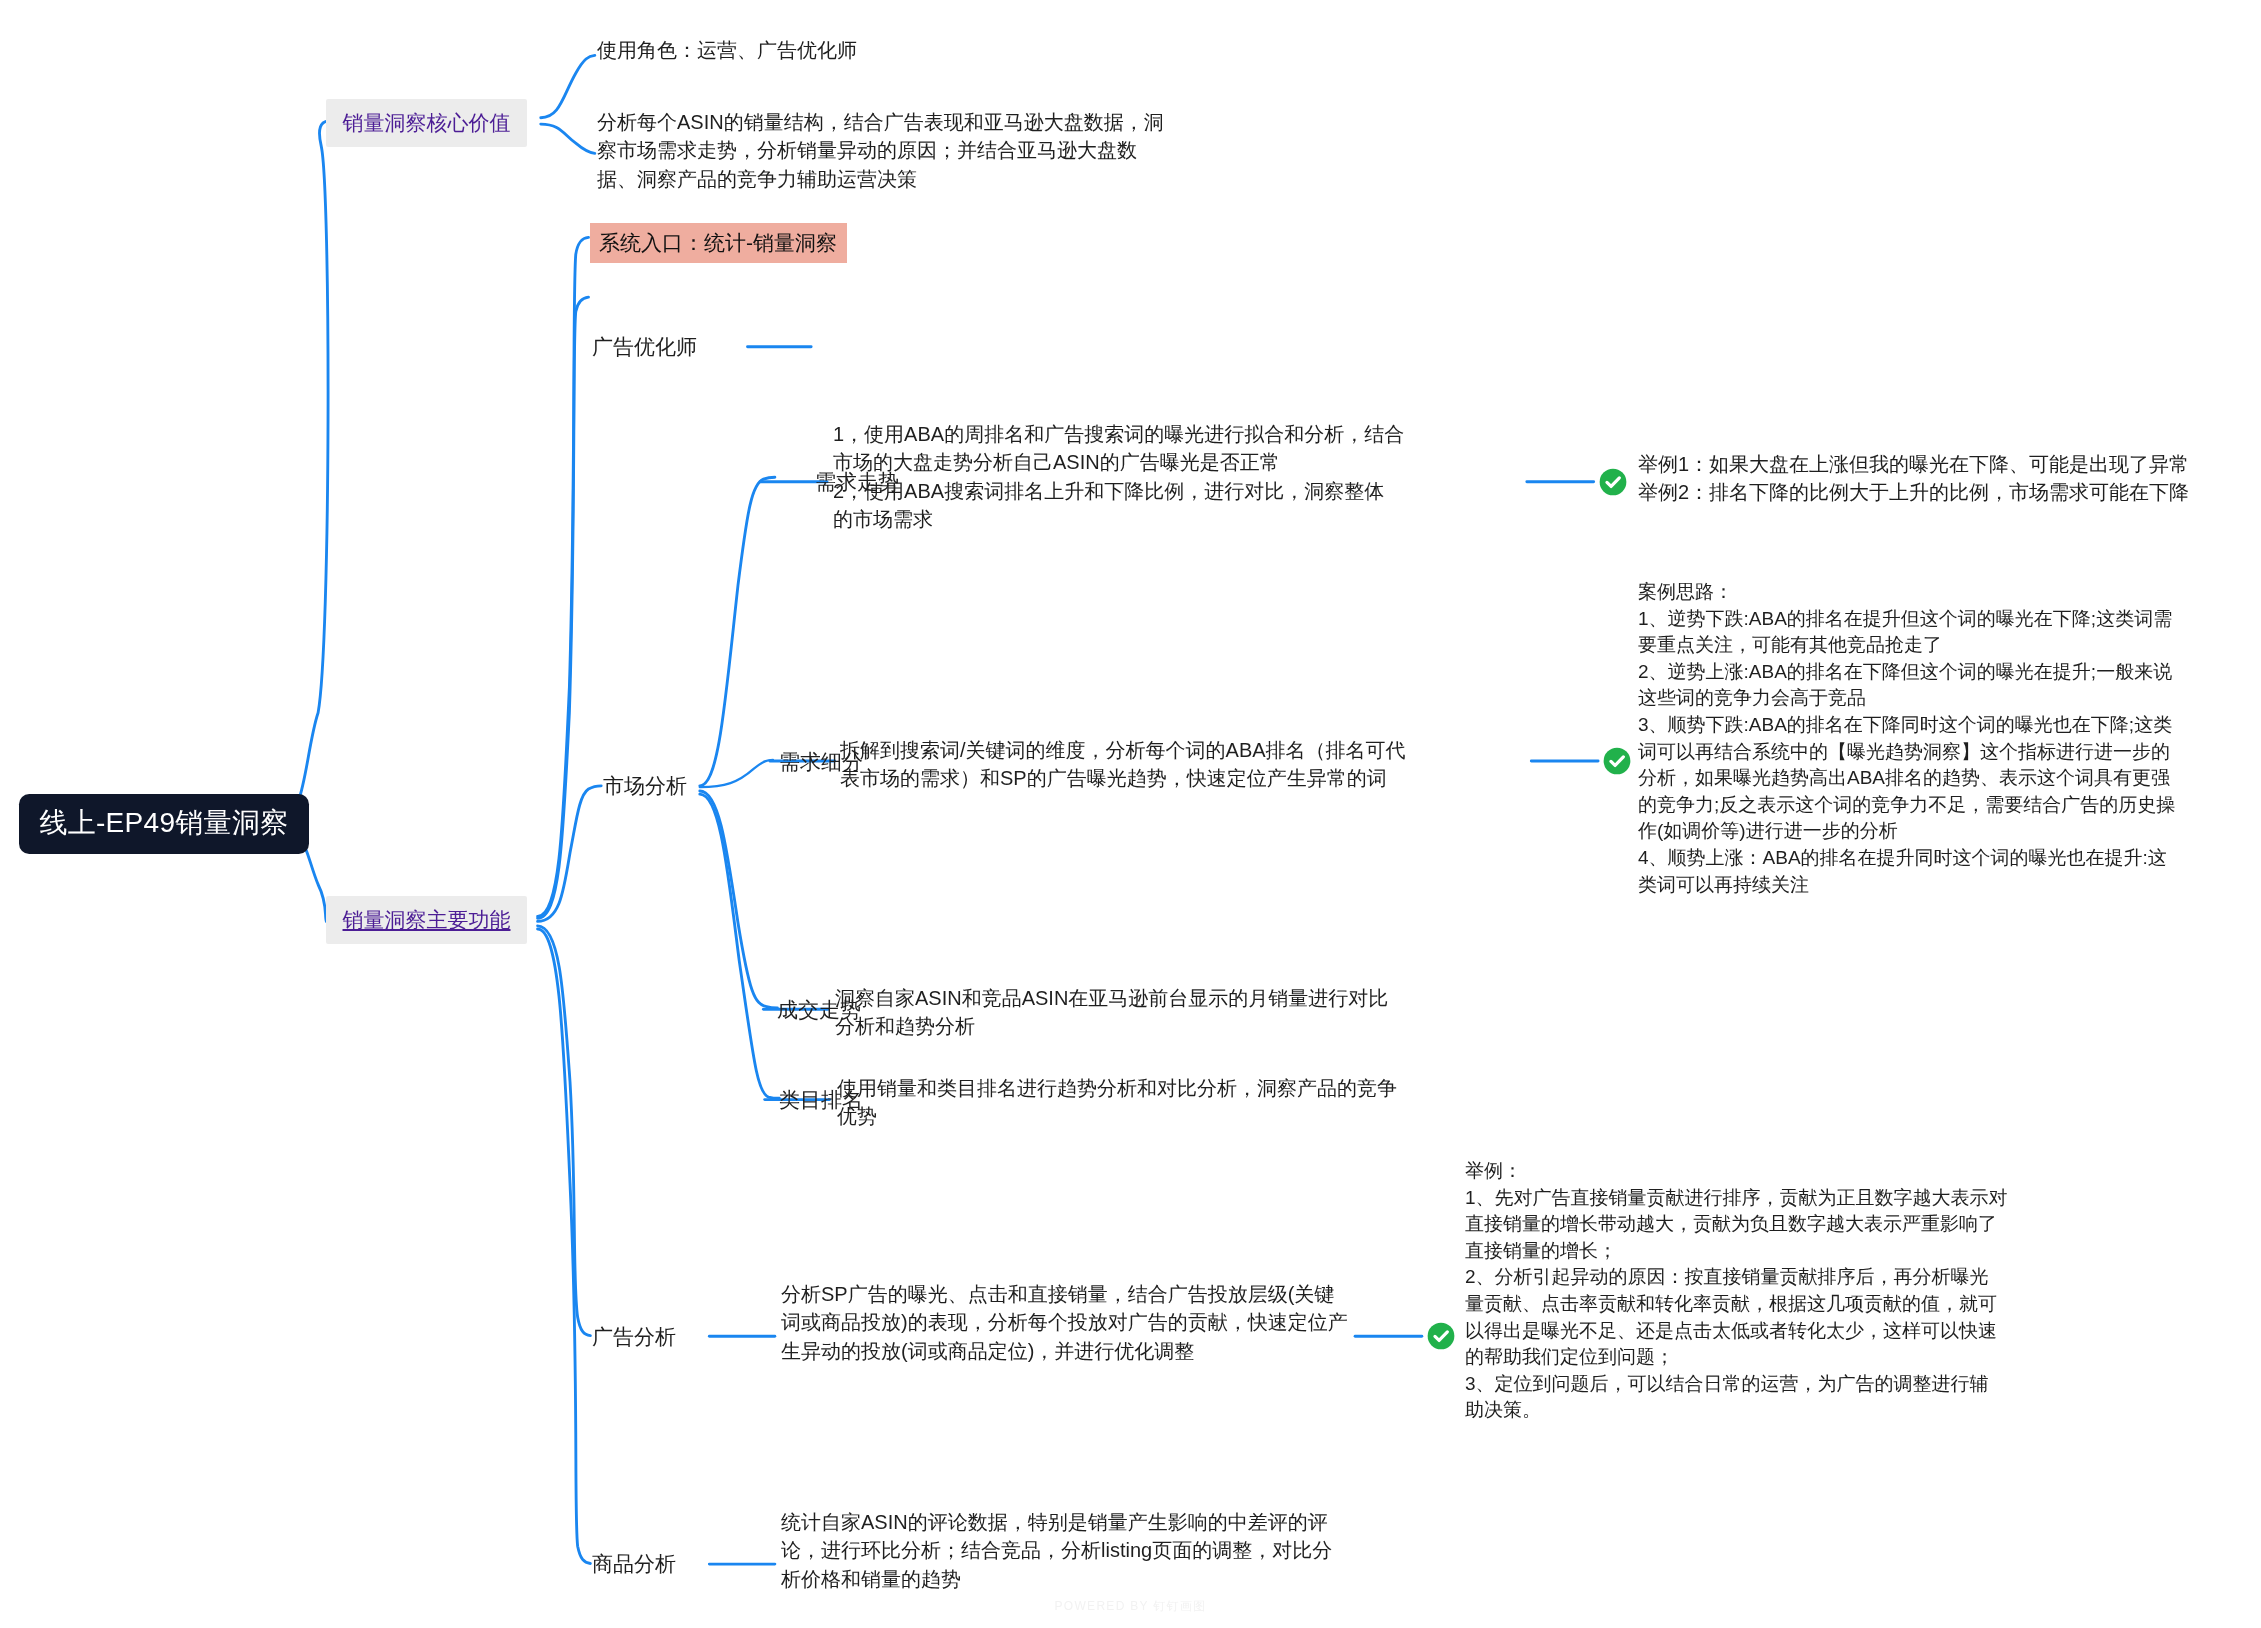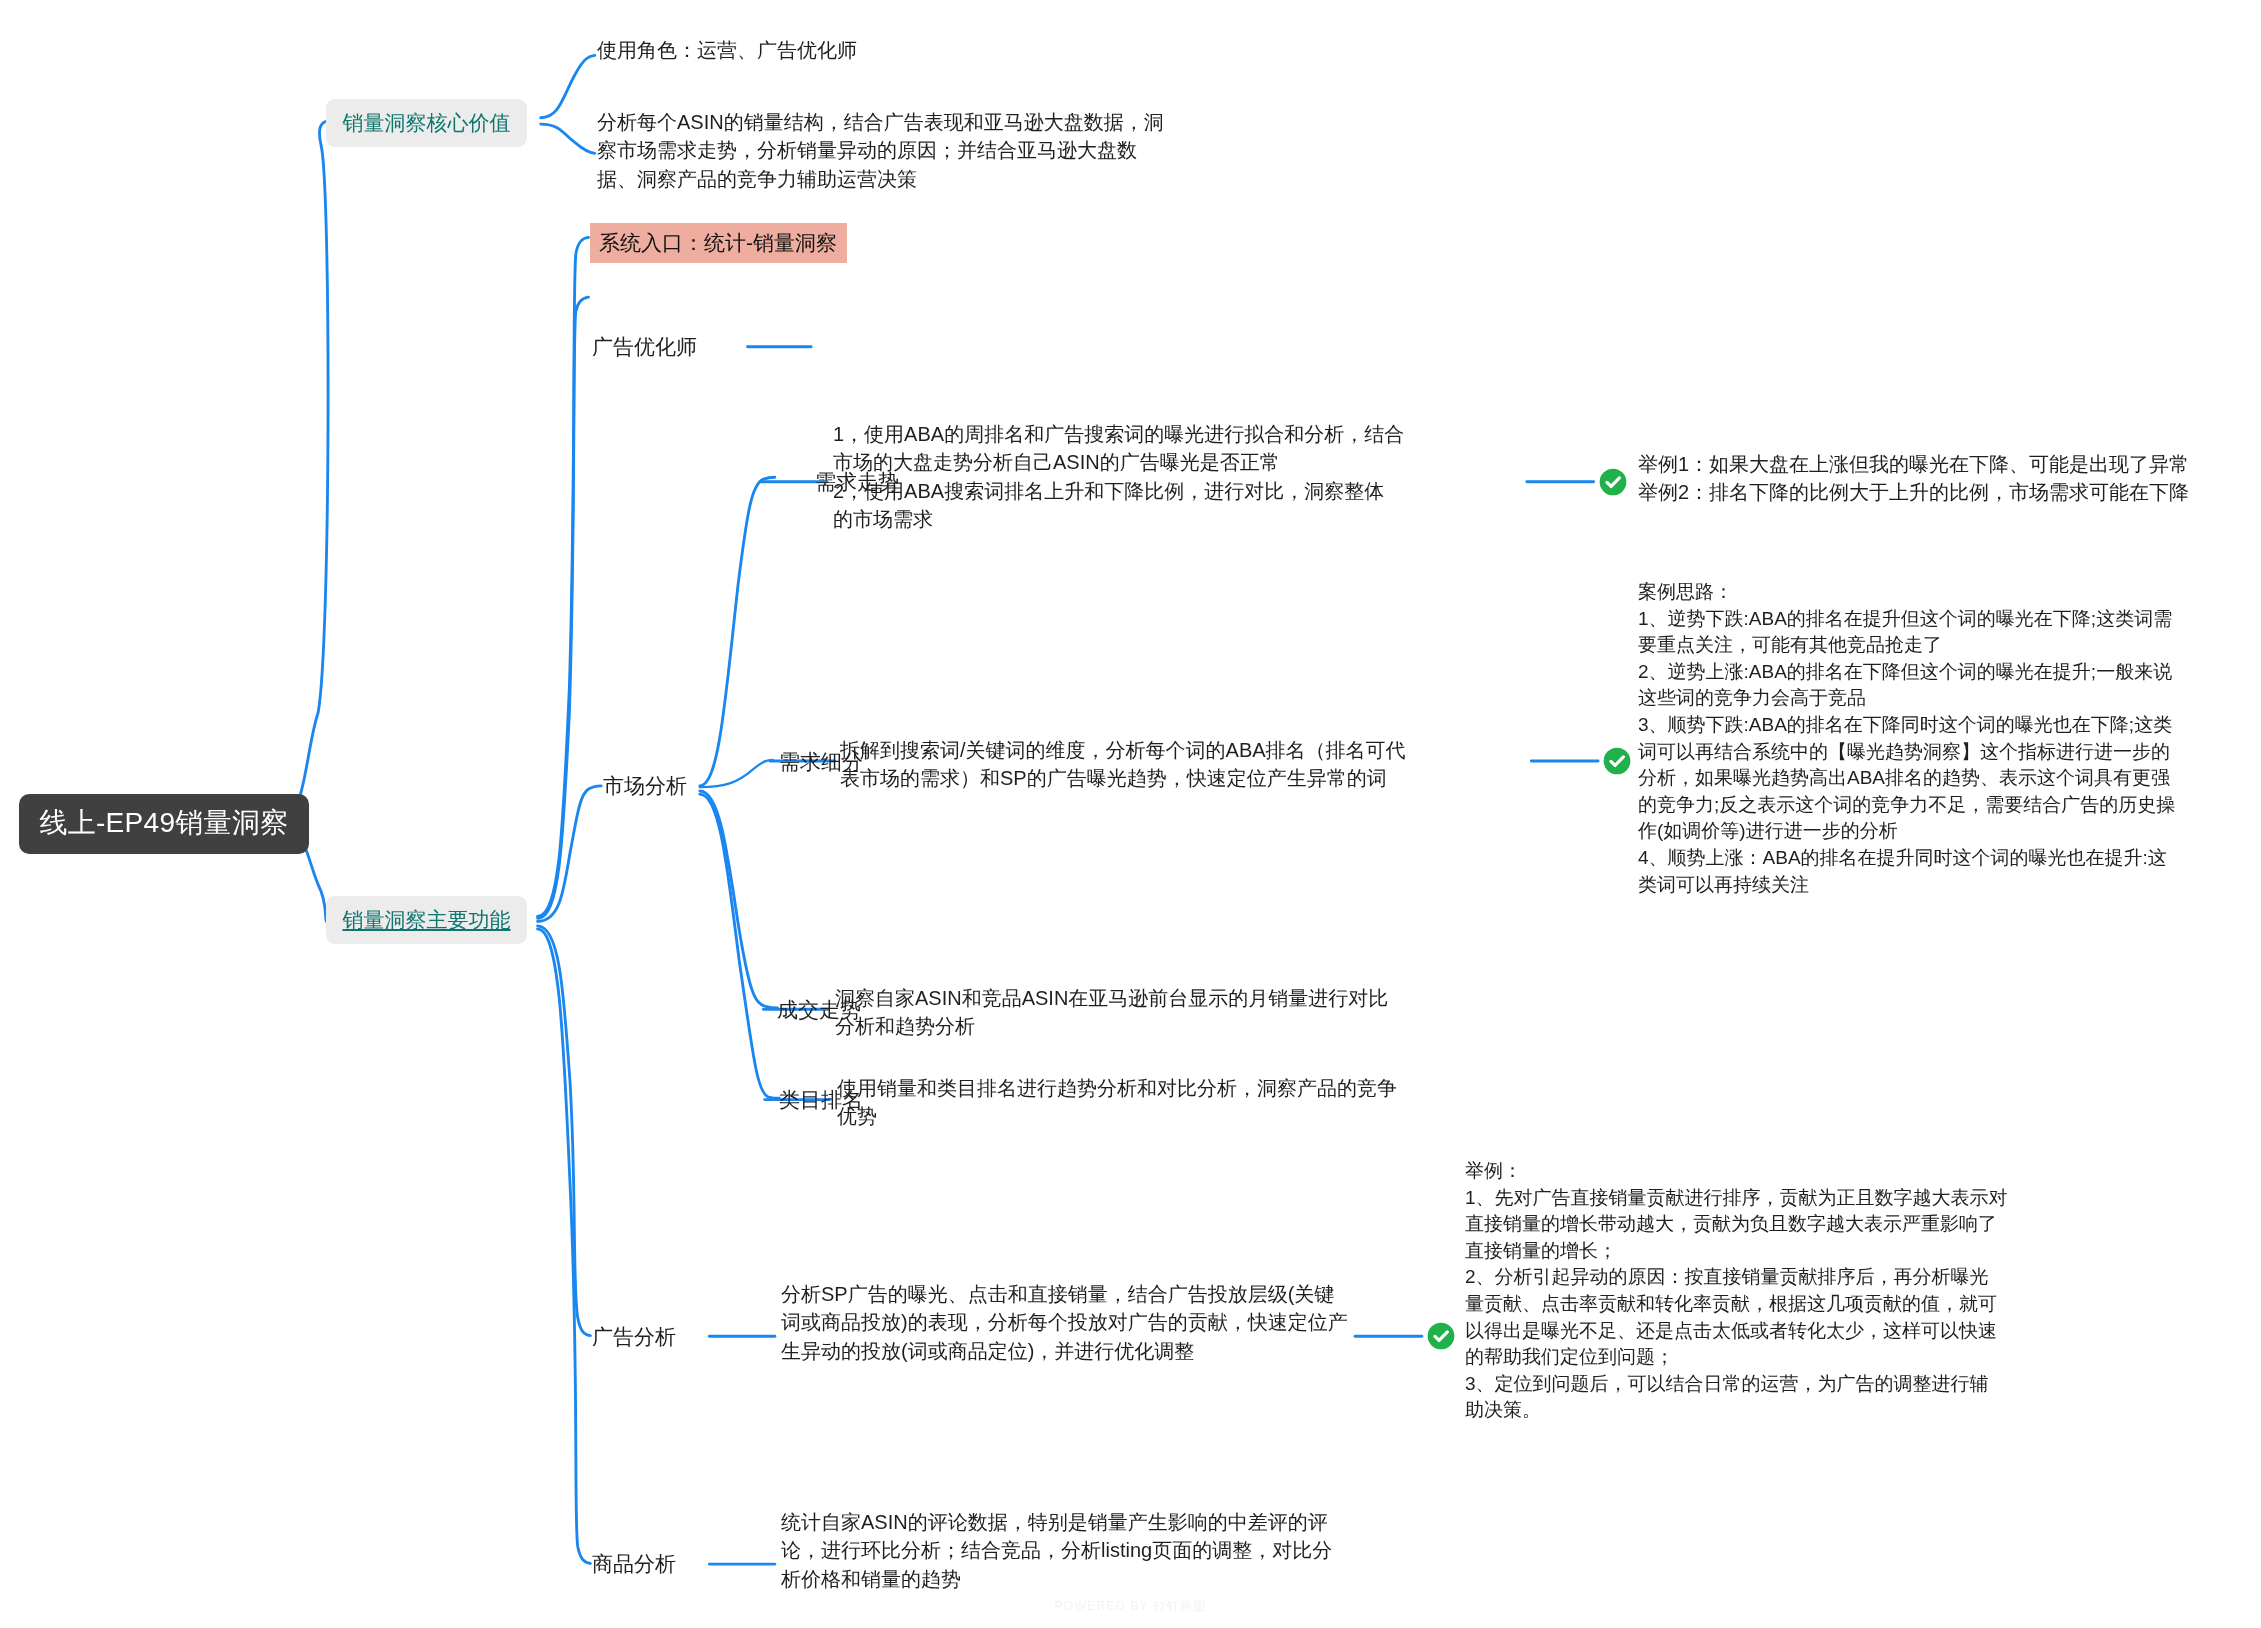--- a/index.html
+++ b/index.html
@@ -10,29 +10,29 @@
   }
   #canvas{position:absolute;left:0;top:0;width:2261px;height:1629px;}
   svg.links{position:absolute;left:0;top:0;width:2261px;height:1629px;pointer-events:none;}
   svg.links path{fill:none;stroke:#1a86f0;stroke-width:4.5;stroke-linecap:round;}
   svg.links path.thin{stroke-width:3.6;}
 
   .node{position:absolute;white-space:nowrap;}
 
   
   .root{
-    background:#404040;color:#ffffff;border-radius:10.2px;
+    background:#0f172a;color:#ffffff;border-radius:10.2px;
     font-size:28px;line-height:1;
     padding:15.3px 20.4px 16.5px 20.4px;
     letter-spacing:0.3px;
   }
 
   
   .pill{
-    background:#ececec;color:#0f766e;border-radius:9px;
+    background:#ececec;color:#4c1d95;border-radius:2px;
     font-size:21px;line-height:1;
     padding:12.7px 16.5px 14px 16.5px;
   }
 
   
   .label{
     font-size:21px;line-height:1;color:#1f1f1f;
     padding:1.3px 0;
   }
 

